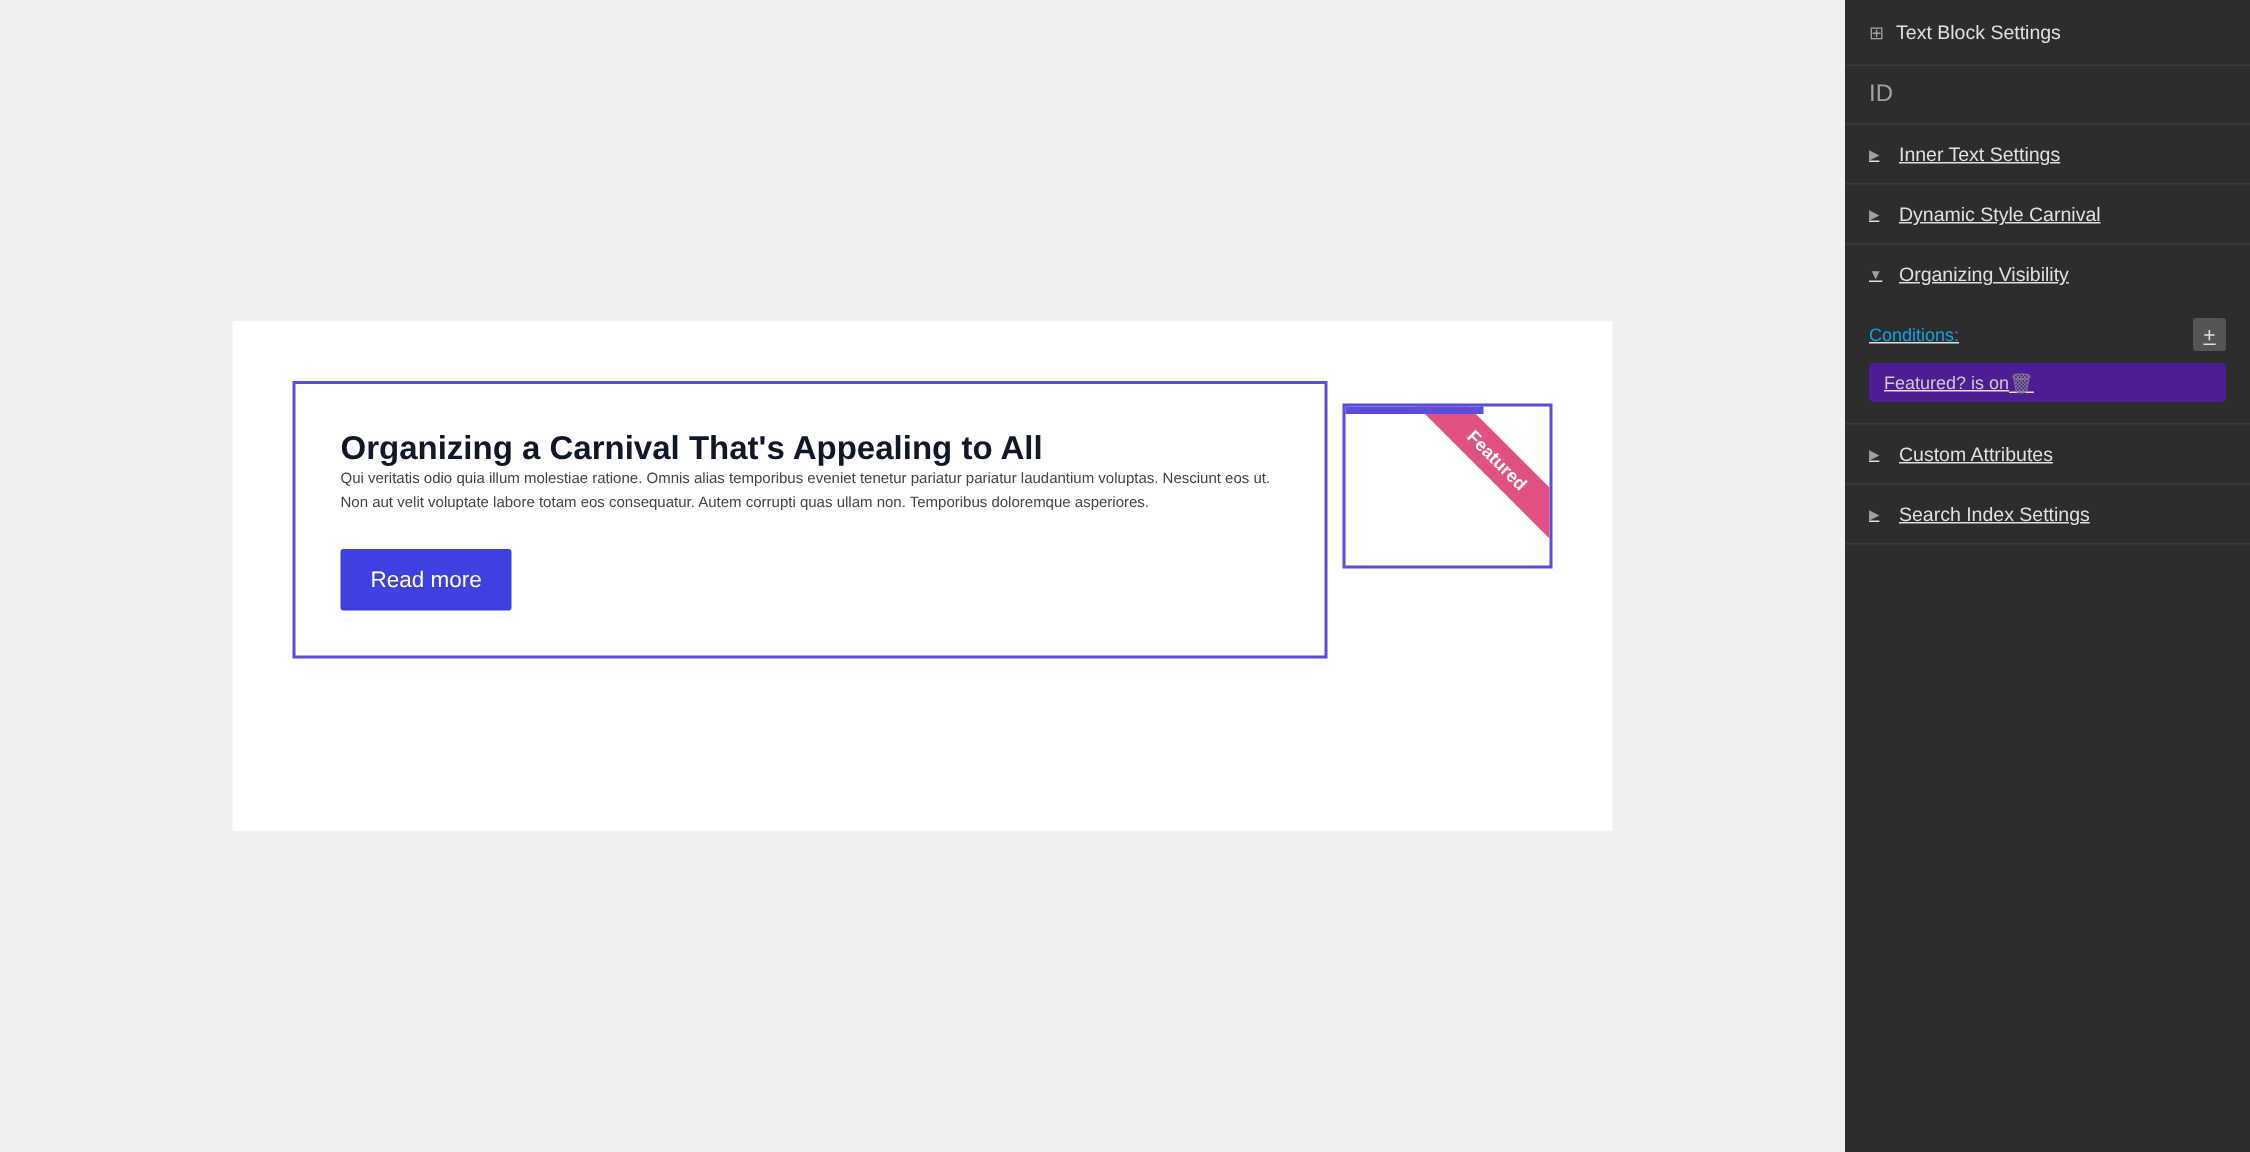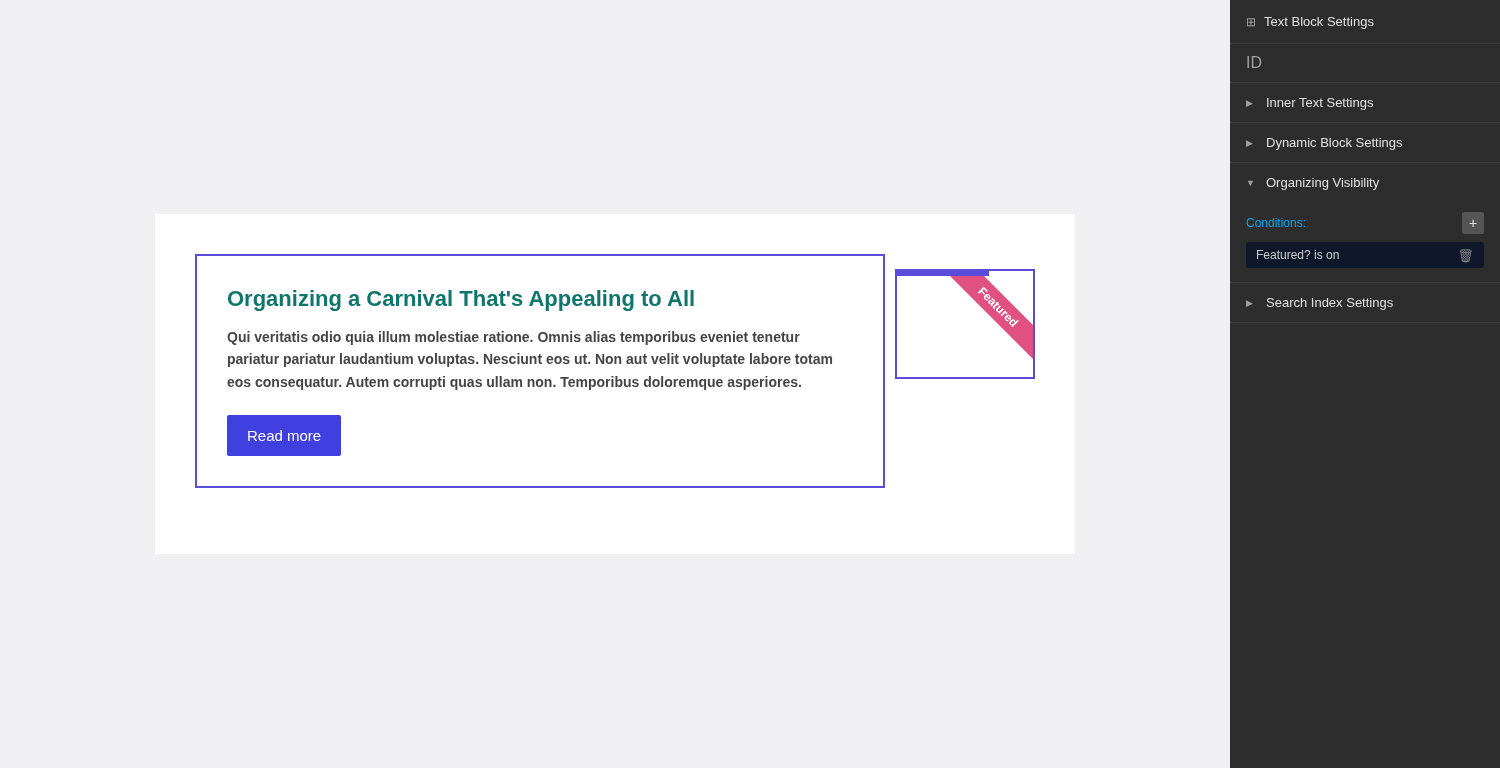--- a/index.html
+++ b/index.html
@@ -38,30 +38,29 @@
       border: 2px solid #5b4cdb;
       padding: 30px 30px 30px 30px;
       width: 690px;
       position: relative;
       background: #fff;
     }
 
     .card-title {
       font-size: 22px;
       font-weight: 700;
-      color: #0f766e;
-      margin-bottom: 14px;
+      color: #0f172a;
+      margin-bottom: 0;
     }
 
     .card-body {
-      font-size: 14px;
+      font-size: 10px;
       color: #444;
       line-height: 1.6;
       margin-bottom: 22px;
-      font-weight: bold;
     }
 
     .read-more-btn {
       background: #4040e0;
       color: #fff;
       border: none;
       padding: 12px 20px;
       font-size: 15px;
       font-weight: 500;
       cursor: pointer;
@@ -185,20 +184,21 @@
       outline: none;
     }
 
     .id-input::placeholder {
       color: #666;
     }
 
     
     .accordion-item {
       border-bottom: 1px solid #3a3a3a;
+      text-decoration: underline;
     }
 
     .accordion-header {
       display: flex;
       align-items: center;
       padding: 12px 16px;
       cursor: pointer;
       font-size: 13px;
       color: #e0e0e0;
       gap: 8px;
@@ -243,22 +243,21 @@
       font-size: 14px;
       display: flex;
       align-items: center;
       justify-content: center;
       line-height: 1;
     }
 
     .condition-pill {
       display: flex;
       align-items: center;
-      justify-content: space-between;
-      background: #0f172a;
+      background: #4c1d95;
       border-radius: 3px;
       padding: 6px 10px;
       font-size: 12px;
       color: #ccc;
     }
 
     .condition-pill .delete-btn {
       background: none;
       border: none;
       color: #888;
@@ -310,41 +309,47 @@
   <div class="accordion-item">
     <div class="accordion-header">
       <span class="chevron chevron-right"></span>
       <span>Inner Text Settings</span>
     </div>
   </div>
 
   <div class="accordion-item">
     <div class="accordion-header">
       <span class="chevron chevron-right"></span>
-      <span>Dynamic Block Settings</span>
+      <span>Dynamic Style Carnival</span>
     </div>
   </div>
 
   <div class="accordion-item">
     <div class="accordion-header">
       <span class="chevron chevron-down"></span>
       <span>Organizing Visibility</span>
     </div>
     <div class="accordion-content">
       <div class="conditions-row">
         <span class="conditions-label">Conditions:</span>
         <button class="add-condition-btn">+</button>
       </div>
       <div class="condition-pill">
         <span>Featured? is on</span>
         <button class="delete-btn">🗑</button>
       </div>
     </div>
   </div>
 
+  <div class="accordion-item">
+    <div class="accordion-header">
+      <span class="chevron chevron-right"></span>
+      <span>Custom Attributes</span>
+    </div>
+  </div>
 
   <div class="accordion-item">
     <div class="accordion-header">
       <span class="chevron chevron-right"></span>
       <span>Search Index Settings</span>
     </div>
   </div>
 
 </div>
 

